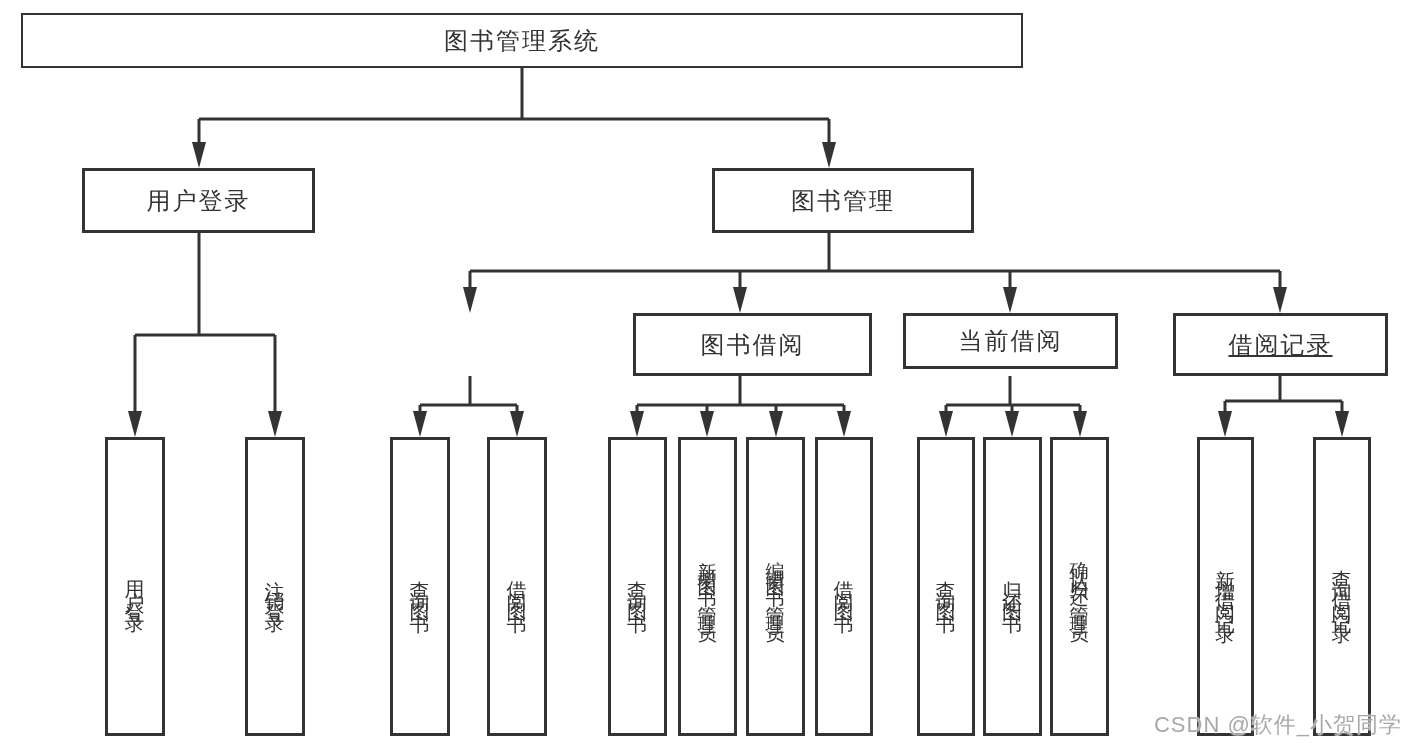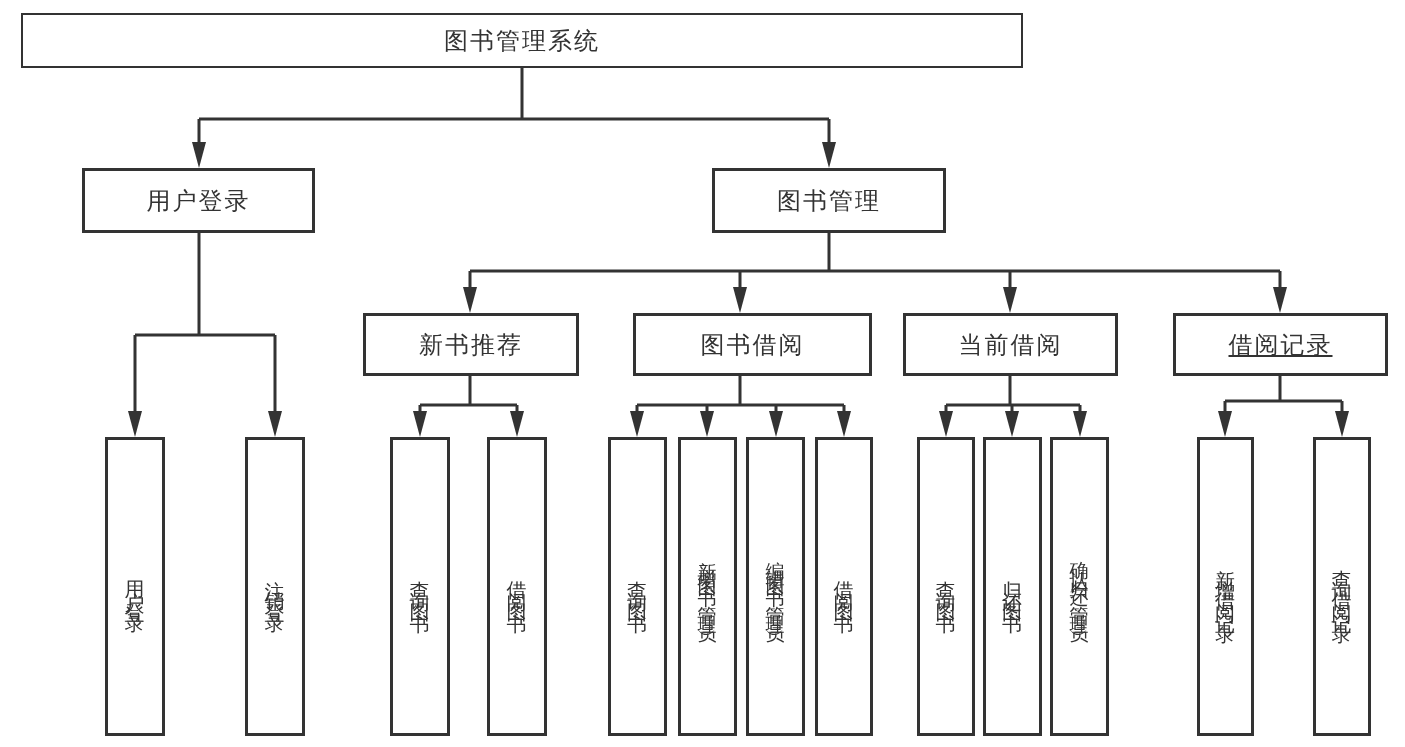--- a/index.html
+++ b/index.html
@@ -115,31 +115,28 @@
     </g>
   </svg>
 
   <div class="node hnode root-node" style="left:21px; top:13px; width:1002px; height:55px;">
     <span>图书管理系统</span>
   </div>
 
   <div class="node hnode" style="left:82px; top:168px; width:233px; height:65px;">
     <span>用户登录</span>
   </div>
-  <div class="node hnode" style="left:712px; top:168px; width:234px; height:65px;">
+  <div class="node hnode" style="left:712px; top:168px; width:262px; height:65px;">
     <span>图书管理</span>
   </div>
 
-  <div class="node hnode" style="left:363px; top:313px; width:216px; height:63px;">
-    <span>新书推荐</span>
-  </div>
   <div class="node hnode" style="left:633px; top:313px; width:239px; height:63px;">
     <span>图书借阅</span>
   </div>
-  <div class="node hnode" style="left:903px; top:313px; width:215px; height:63px;">
+  <div class="node hnode" style="left:903px; top:313px; width:215px; height:56px;">
     <span>当前借阅</span>
   </div>
   <div class="node hnode" style="left:1173px; top:313px; width:215px; height:63px;text-decoration:underline;">
     <span>借阅记录</span>
   </div>
 
   <div class="node leaf" style="left:105px; top:437px; width:60px; height:299px;">
     <span class="vtext">用户登录</span>
   </div>
   <div class="node leaf" style="left:245px; top:437px; width:60px; height:299px;">
@@ -176,14 +173,15 @@
     <span class="vtext tight">确认归还（管理员）</span>
   </div>
 
   <div class="node leaf" style="left:1197px; top:437px; width:57px; height:299px;">
     <span class="vtext">新增借阅记录</span>
   </div>
   <div class="node leaf" style="left:1313px; top:437px; width:58px; height:299px;">
     <span class="vtext">查询借阅记录</span>
   </div>
 
+  <div class="watermark">CSDN @软件_小贺同学</div>
 
 </div>
 
 </body></html>

